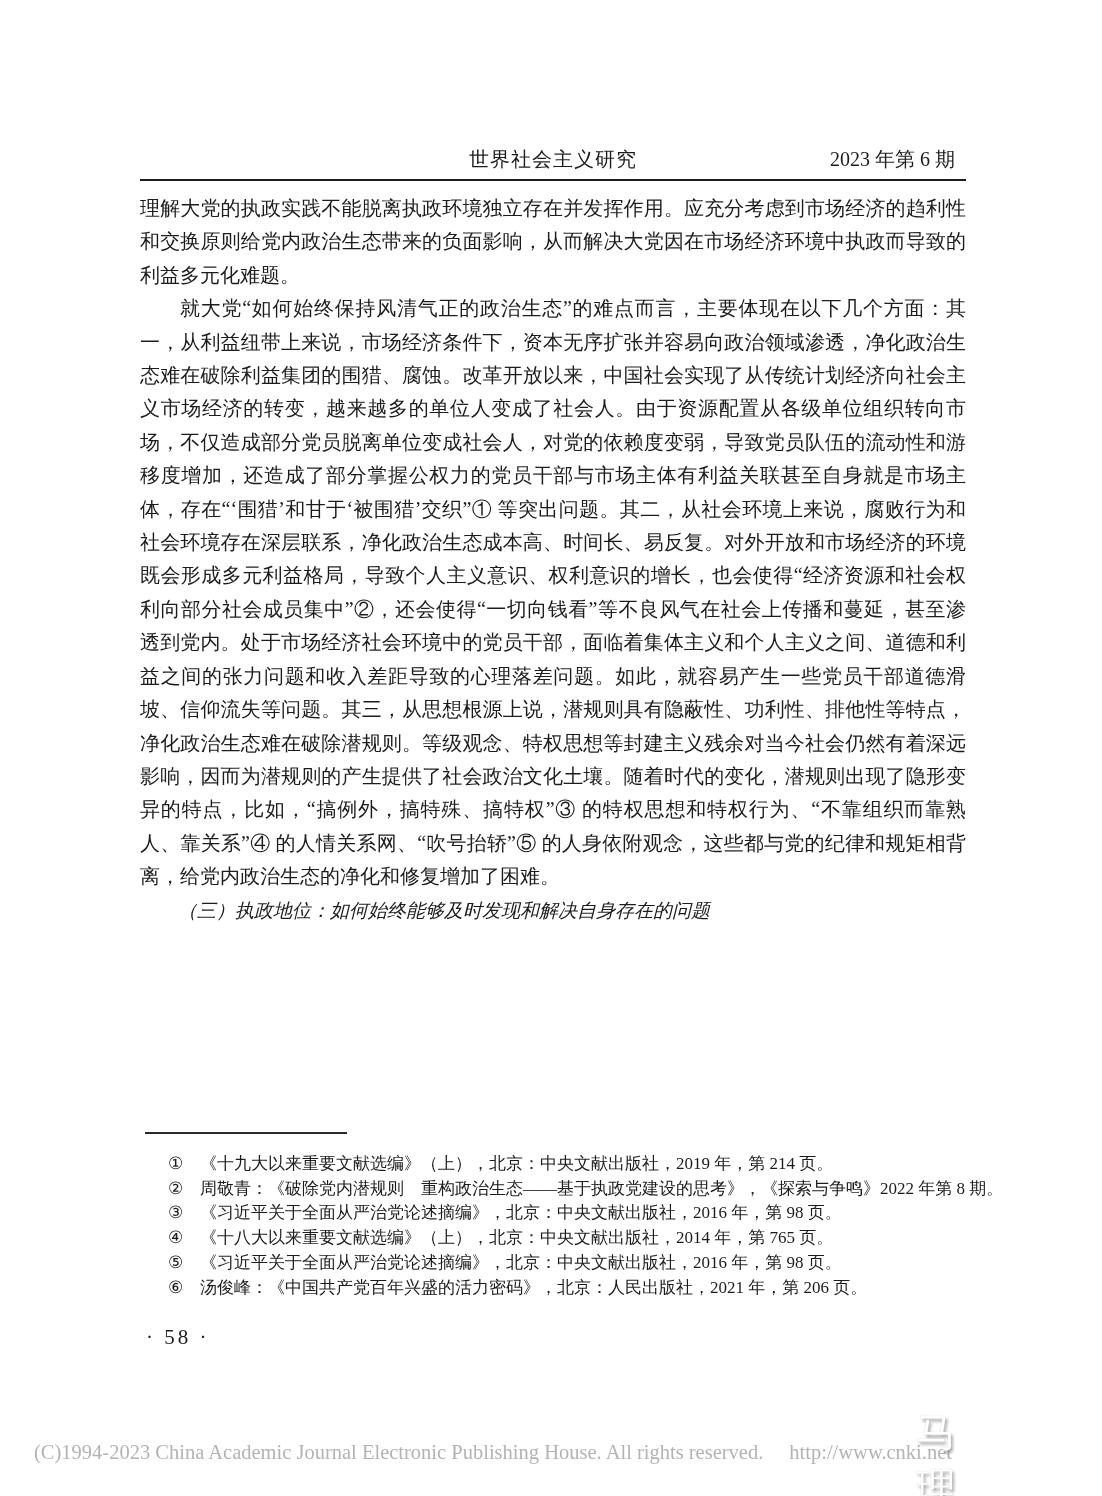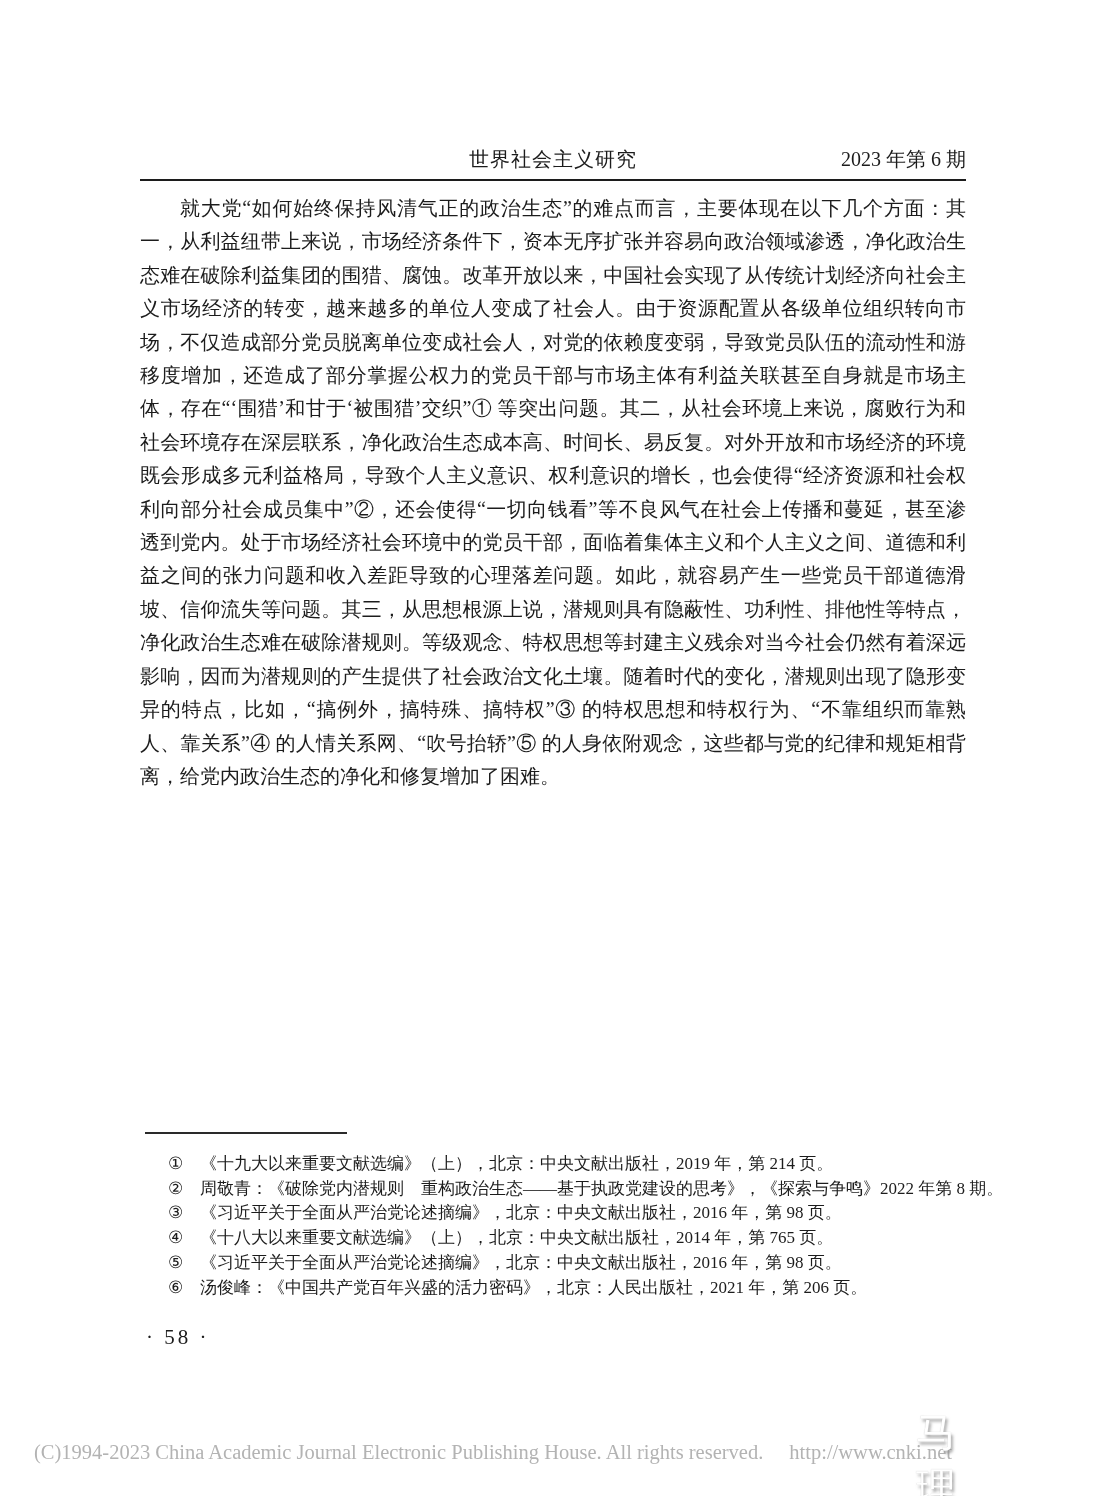--- a/index.html
+++ b/index.html
@@ -23,21 +23,21 @@
     font-size: 20px;
   }
   .journal-title {
     position: absolute;
     left: 0; right: 0;
     text-align: center;
     letter-spacing: 1px;
   }
   .issue-label {
     position: absolute;
-    right: 0;
+    right: 11px;
     top: 0;
   }
   .header-rule {
     position: absolute;
     left: 140px;
     top: 179px;
     width: 826px;
     height: 2px;
     background: #1c1c1c;
   }
@@ -119,21 +119,23 @@
 
 <div class="page">
 
   <div class="header">
     <span class="journal-title">世界社会主义研究</span>
     <span class="issue-label">2023 年第 6 期</span>
   </div>
   <div class="header-rule"></div>
 
   <div class="article-body">
+    <p class="para no-indent">理解大党的执政实践不能脱离执政环境独立存在并发挥作用。应充分考虑到市场经济的趋利性和交换原则给党内政治生态带来的负面影响，从而解决大党因在市场经济环境中执政而导致的利益多元化难题。</p>
     <p class="para">就大党“如何始终保持风清气正的政治生态”的难点而言，主要体现在以下几个方面：其一，从利益纽带上来说，市场经济条件下，资本无序扩张并容易向政治领域渗透，净化政治生态难在破除利益集团的围猎、腐蚀。改革开放以来，中国社会实现了从传统计划经济向社会主义市场经济的转变，越来越多的单位人变成了社会人。由于资源配置从各级单位组织转向市场，不仅造成部分党员脱离单位变成社会人，对党的依赖度变弱，导致党员队伍的流动性和游移度增加，还造成了部分掌握公权力的党员干部与市场主体有利益关联甚至自身就是市场主体，存在“‘围猎’和甘于‘被围猎’交织”① 等突出问题。其二，从社会环境上来说，腐败行为和社会环境存在深层联系，净化政治生态成本高、时间长、易反复。对外开放和市场经济的环境既会形成多元利益格局，导致个人主义意识、权利意识的增长，也会使得“经济资源和社会权利向部分社会成员集中”②，还会使得“一切向钱看”等不良风气在社会上传播和蔓延，甚至渗透到党内。处于市场经济社会环境中的党员干部，面临着集体主义和个人主义之间、道德和利益之间的张力问题和收入差距导致的心理落差问题。如此，就容易产生一些党员干部道德滑坡、信仰流失等问题。其三，从思想根源上说，潜规则具有隐蔽性、功利性、排他性等特点，净化政治生态难在破除潜规则。等级观念、特权思想等封建主义残余对当今社会仍然有着深远影响，因而为潜规则的产生提供了社会政治文化土壤。随着时代的变化，潜规则出现了隐形变异的特点，比如，“搞例外，搞特殊、搞特权”③ 的特权思想和特权行为、“不靠组织而靠熟人、靠关系”④ 的人情关系网、“吹号抬轿”⑤ 的人身依附观念，这些都与党的纪律和规矩相背离，给党内政治生态的净化和修复增加了困难。</p>
+    <p class="para section-heading">（三）执政地位：如何始终能够及时发现和解决自身存在的问题</p>
   </div>
 
   <div class="fn-rule"></div>
 
   <div class="footnotes">
     <div class="footnote-item">
       <span class="fn-marker">①</span>
       <span class="fn-text">《十九大以来重要文献选编》（上），北京：中央文献出版社，2019 年，第 214 页。</span>
     </div>
     <div class="footnote-item">

